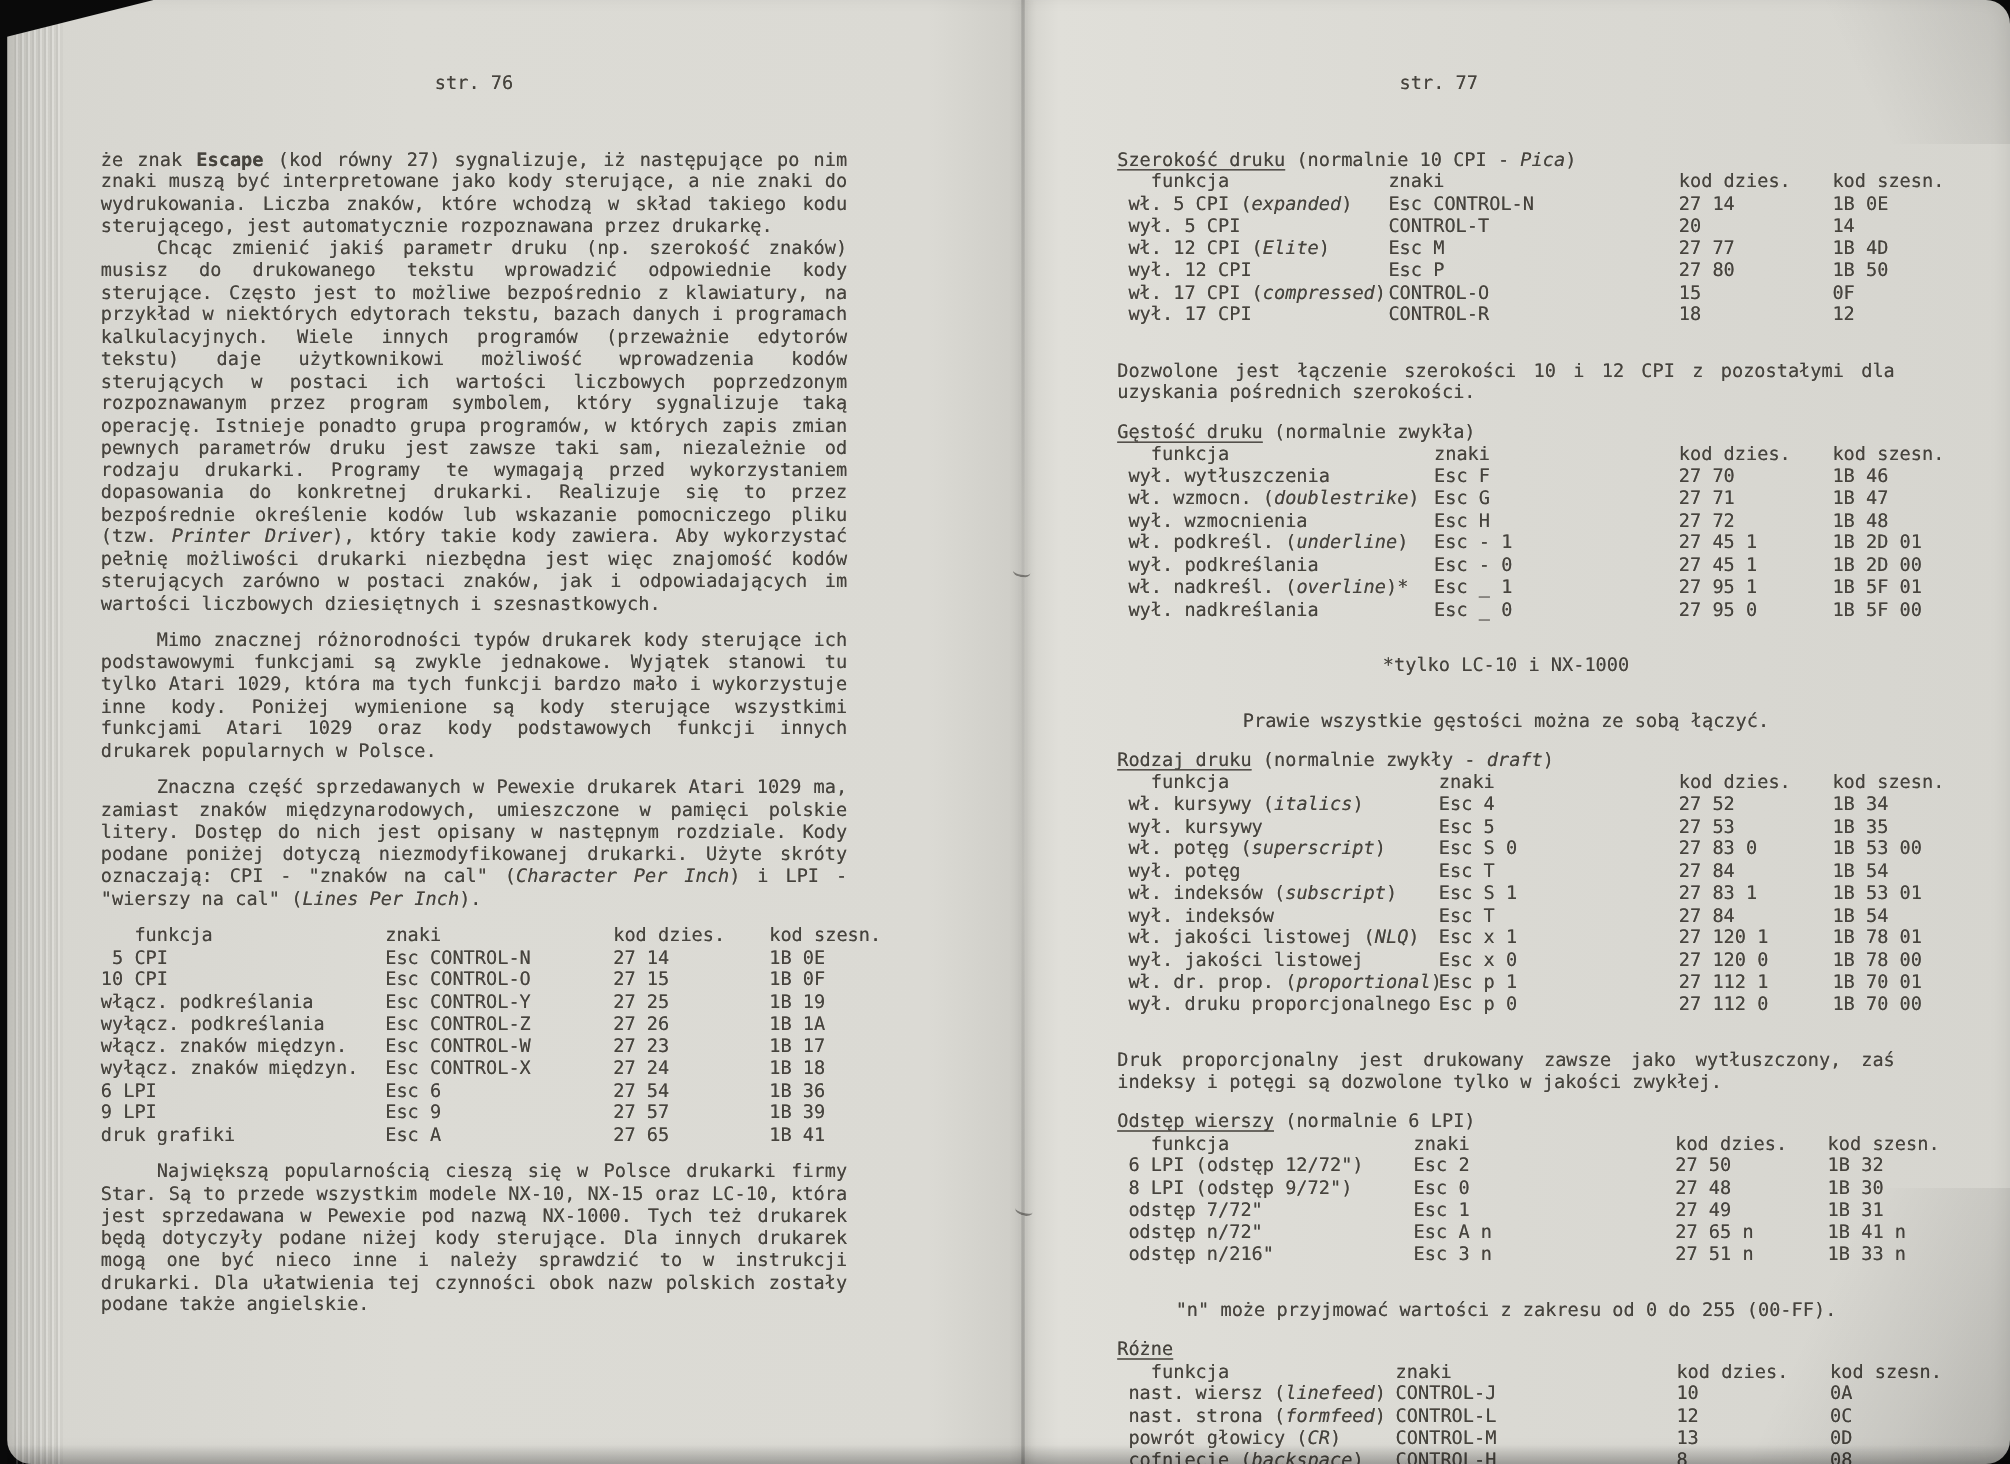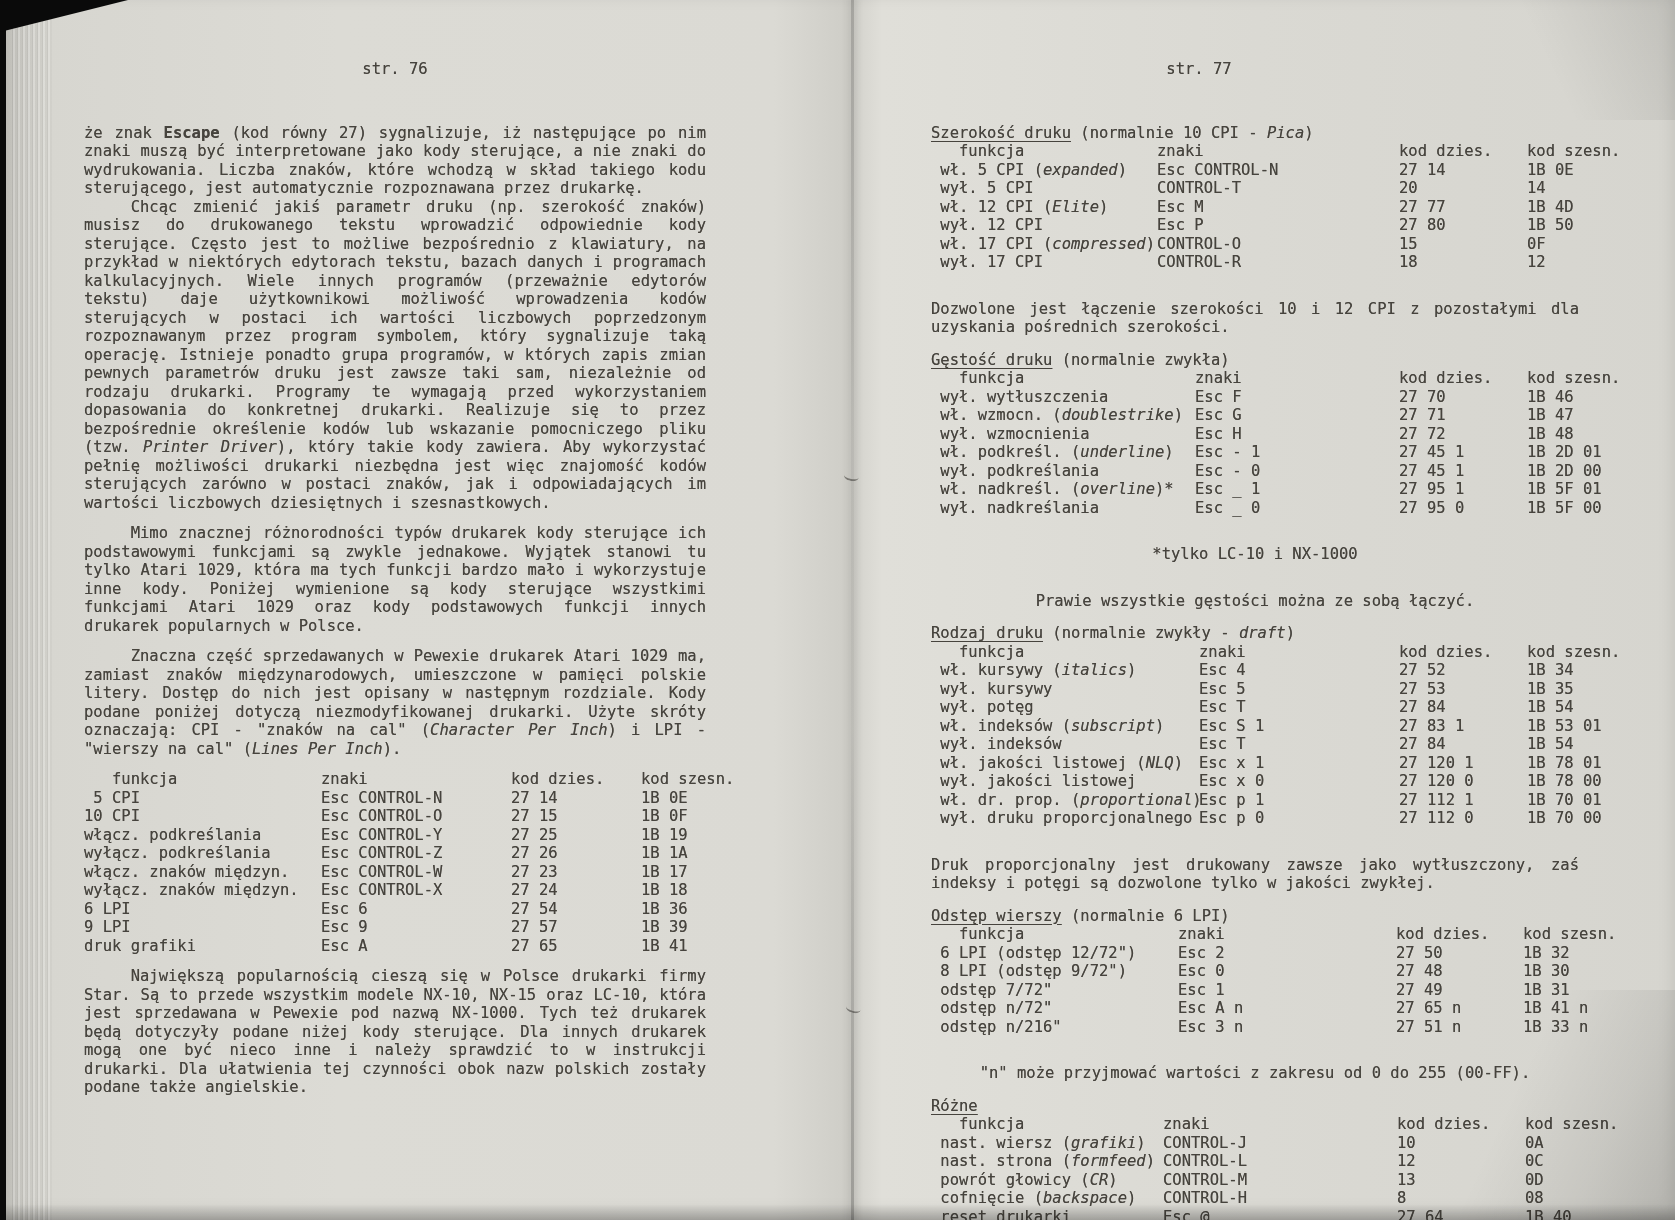--- a/index.html
+++ b/index.html
@@ -10,20 +10,21 @@
     font-family:"DejaVu Sans Mono","Liberation Mono",monospace;
     color:#46433d;
   }
   .book {
     position:absolute; left:6px; top:0; right:0; bottom:0;
     background:
       linear-gradient(90deg, #c7c6c0 0%, #d7d6d0 2.5%, #dcdbd5 20%, #dbdad4 46%,
                       #cfcec8 50.2%, #e0dfd9 52.5%, #dad9d3 75%, #d6d5cf 100%),
       #d9d7d1;
     box-shadow: inset 0 -6px 18px rgba(0,0,0,.10);
+    border-radius: 20px;
   }
   .edge-stack {
     position:absolute; left:6px; top:0; bottom:0; width:40px;
     background: repeating-linear-gradient(90deg,
       rgba(0,0,0,.08) 0 1px, rgba(255,255,255,.20) 1px 3px, rgba(0,0,0,.03) 3px 5px);
     opacity:.9;
   }
   .corner-black {
     position:absolute; left:0; top:0; width:128px; height:32px;
     background:#0a0a0a;
@@ -281,20 +282,26 @@
             <span class="tc tc2">27 52</span>
             <span class="tc tc3">1B 34</span>
           </div>
           <div class="trow">
             <span class="tc tc0"> wył. kursywy</span>
             <span class="tc tc1">Esc 5</span>
             <span class="tc tc2">27 53</span>
             <span class="tc tc3">1B 35</span>
           </div>
           <div class="trow">
+            <span class="tc tc0"> wł. potęg (<i>superscript</i>)</span>
+            <span class="tc tc1">Esc S 0</span>
+            <span class="tc tc2">27 83 0</span>
+            <span class="tc tc3">1B 53 00</span>
+          </div>
+          <div class="trow">
             <span class="tc tc0"> wył. potęg</span>
             <span class="tc tc1">Esc T</span>
             <span class="tc tc2">27 84</span>
             <span class="tc tc3">1B 54</span>
           </div>
           <div class="trow">
             <span class="tc tc0"> wł. indeksów (<i>subscript</i>)</span>
             <span class="tc tc1">Esc S 1</span>
             <span class="tc tc2">27 83 1</span>
             <span class="tc tc3">1B 53 01</span>
@@ -379,21 +386,21 @@
     <div class="section">
       <div class="sect-title"><span class="u">Różne</span></div>
       <div class="ptable t-rozn">
           <div class="trow">
             <span class="tc tc0">   funkcja</span>
             <span class="tc tc1">znaki</span>
             <span class="tc tc2">kod dzies.</span>
             <span class="tc tc3">kod szesn.</span>
           </div>
           <div class="trow">
-            <span class="tc tc0"> nast. wiersz (<i>grafiki</i>)</span>
+            <span class="tc tc0"> nast. wiersz (<i>linefeed</i>)</span>
             <span class="tc tc1">CONTROL-J</span>
             <span class="tc tc2">10</span>
             <span class="tc tc3">0A</span>
           </div>
           <div class="trow">
             <span class="tc tc0"> nast. strona (<i>formfeed</i>)</span>
             <span class="tc tc1">CONTROL-L</span>
             <span class="tc tc2">12</span>
             <span class="tc tc3">0C</span>
           </div>

